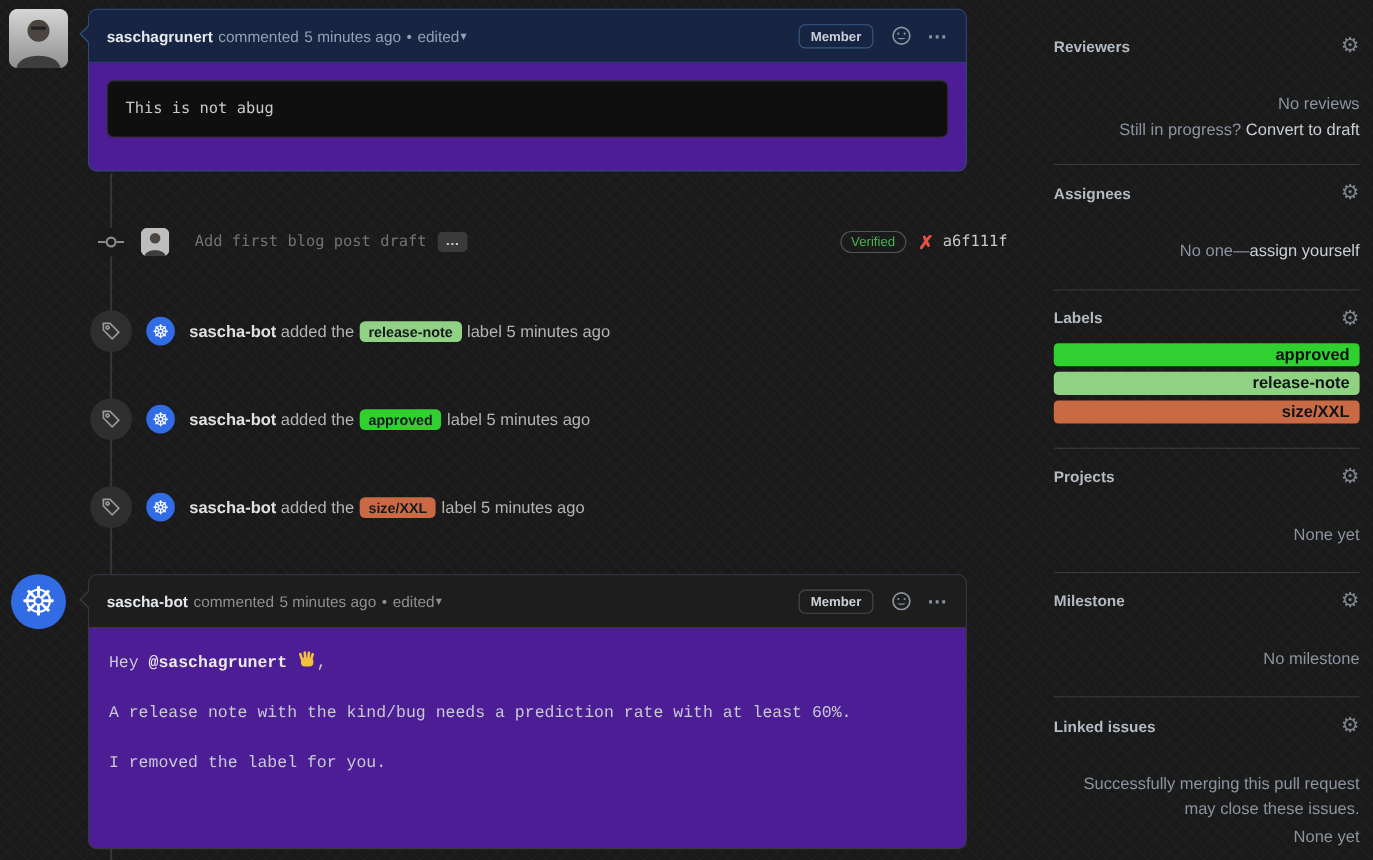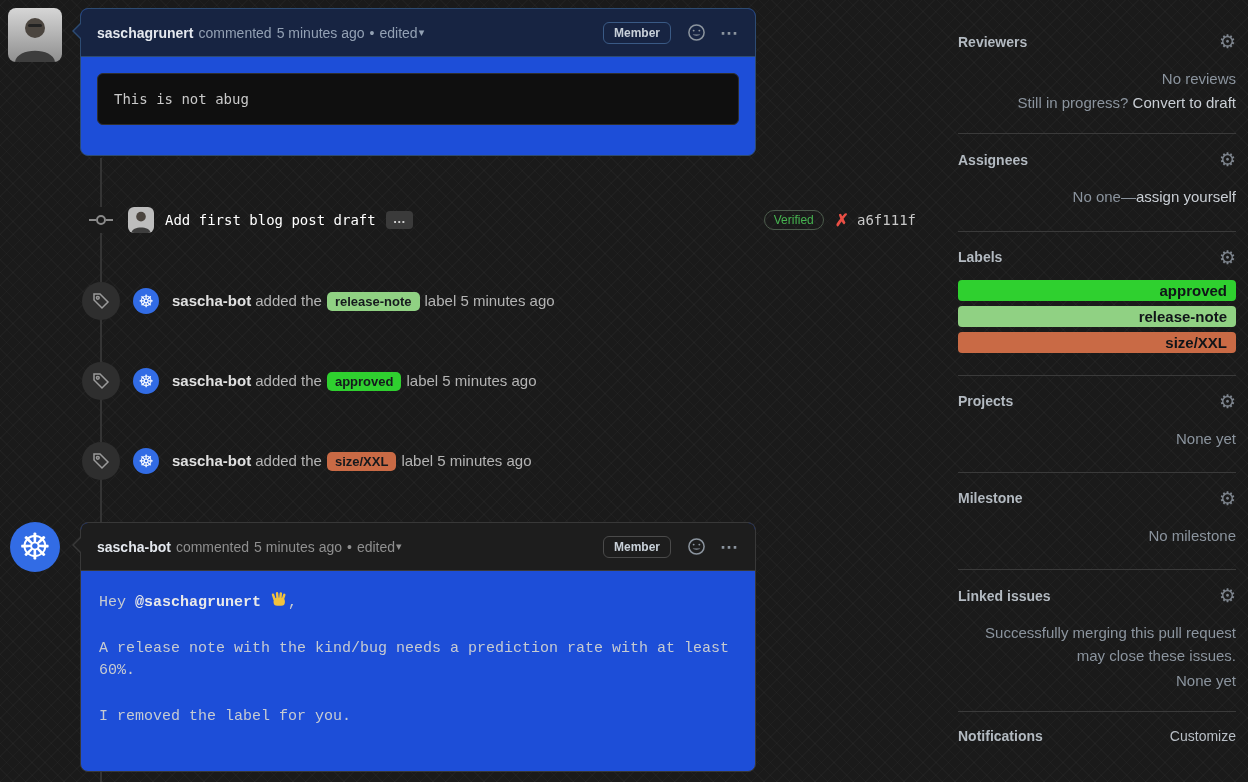--- a/index.html
+++ b/index.html
@@ -17,21 +17,21 @@
 
   
   #timeline-line { position:absolute; left:100px; top:158px; width:2px; height:624px; background:#343434; }
 
   
   .avatar-photo { position:absolute; left:8px; top:8px; width:54px; height:54px; border-radius:8px; overflow:hidden; }
   .k8s-avatar { display:flex; align-items:center; justify-content:center; background:#326ce5; color:#fff; border-radius:50%; }
   #avatar-comment2 { position:absolute; left:10px; top:522px; width:50px; height:50px; font-size:36px; }
 
   
-  .comment { position:absolute; left:80px; width:676px; background:#1d4ed8; border-radius:8px; }
+  .comment { position:absolute; left:80px; width:799px; background:#4c1d95; border-radius:8px; }
   #comment1 { top:8px; height:148px; border:1px solid #2d4b72; }
   #comment2 { top:522px; height:250px; border:1px solid #383838; }
   .c-header { height:48px; display:flex; align-items:center; padding:0 16px; border-radius:7px 7px 0 0; position:relative; font-size:14px; }
   #comment1 .c-header { background:#172442; border-bottom:1px solid #2d4b72; color:#93a1b4; }
   #comment2 .c-header { background:#1d1d1d; border-bottom:1px solid #383838; color:#8f8f8f; }
   .c-header strong { color:#e4e8ee; margin-right:5px; font-size:14px; }
   .c-header .meta-bit { margin-right:5px; }
   .caret-outer, .caret-inner { position:absolute; width:0; height:0; border:8px solid transparent; top:14px; }
   #comment1 .caret-outer { left:-17px; border-right-color:#2d4b72; }
   #comment1 .caret-inner { left:-15px; border-right-color:#172442; }
@@ -49,21 +49,21 @@
   .code-block { background:#0f0f0f; border:1px solid #2e2e2e; border-radius:6px; padding:17px 16px;
     font-family:"DejaVu Sans Mono", monospace; font-size:14px; color:#c9c9c9; }
   .c-body2 { padding:20px 18px; font-size:15px; line-height:1.5; color:#c6cbd2; }
   .c-body2 p { margin:0 0 23px;font-family:Liberation Mono, monospace; }
   .c-body2 strong { color:#e9e9e9; }
 
   
   #commit-row { position:absolute; left:0; top:202px; width:916px; height:36px; display:flex; align-items:center; }
   .commit-icon-wrap { margin-left:86px; width:30px; display:flex; justify-content:center; background:#1a1a1a; padding:6px 0; }
   .avatar-mini-photo { margin-left:12px; width:26px; height:26px; border-radius:6px; overflow:hidden; flex:none; }
-  .commit-msg { margin-left:11px; font-family:"DejaVu Sans Mono", monospace; font-size:14px; color:#ffffff; }
+  .commit-msg { margin-left:23px; font-family:"DejaVu Sans Mono", monospace; font-size:14px; color:#737373; }
   .ellipsis-chip { margin-left:10px; background:#3a3a3a; color:#cfcfcf; border-radius:4px; padding:0 7px; height:18px; line-height:16px; font-size:13px; font-weight:bold; cursor:pointer; }
   .verified-badge { border:1px solid #4b5a4b; color:#46b450; border-radius:2em; padding:2px 9px; font-size:12px; cursor:pointer; }
   .red-x { margin-left:11px; color:#ea4f45; font-weight:bold; font-size:17px; }
   .commit-hash { margin-left:8px; font-family:"DejaVu Sans Mono", monospace; font-size:14px; color:#c9c9c9; }
 
   
   .event-row { position:absolute; left:0; width:916px; height:40px; display:flex; align-items:center; }
   #event-0 { top:281px; } #event-1 { top:361px; } #event-2 { top:441px; }
   .event-circle { margin-left:82px; width:38px; height:38px; background:#2e2e2e; border-radius:50%; display:flex; align-items:center; justify-content:center; flex:none; }
   .event-k8s { margin-left:13px; width:26px; height:26px; font-size:17px; flex:none; }
@@ -71,21 +71,21 @@
   .event-text strong { color:#e0e0e0; margin-right:4px; }
   .label-pill { display:inline-block; padding:2px 8px; border-radius:5px; font-size:13px; font-weight:bold; color:#15191d; margin:0 5px; cursor:pointer; }
 
   
   #sidebar { position:absolute; left:958px; top:0; width:278px; padding-top:16px; }
   .side-section { padding:16px 0 22px; border-bottom:1px solid #3a3a3a;text-align:right; }
   .side-section.last { border-bottom:none; padding-bottom:0; }
   .side-head { display:flex; justify-content:space-between; align-items:center; }
   .side-head h3 { font-size:14px; font-weight:bold; color:#b3bac1; }
   .gear { color:#7d848d; font-size:19px; line-height:1; cursor:pointer; }
-  .side-body { margin-top:16px; font-size:15px; color:#8b949e; line-height:1.55; }
+  .side-body { margin-top:32px; font-size:15px; color:#8b949e; line-height:1.55; }
   .side-line { margin-top:4px; font-size:15px; color:#8b949e; }
   .side-link { color:#c9ced4; cursor:pointer; }
   .side-label { display:block; margin-top:5px; padding:2px 9px; border-radius:4px; font-size:15px; font-weight:bold; color:#101418; cursor:pointer; }
   .side-labels { margin-top:13px; }
   .customize-link { font-size:14px; color:#b9bfc6; cursor:pointer; }
 </style>
 </head>
 <body>
 
 <div id="canvas">

